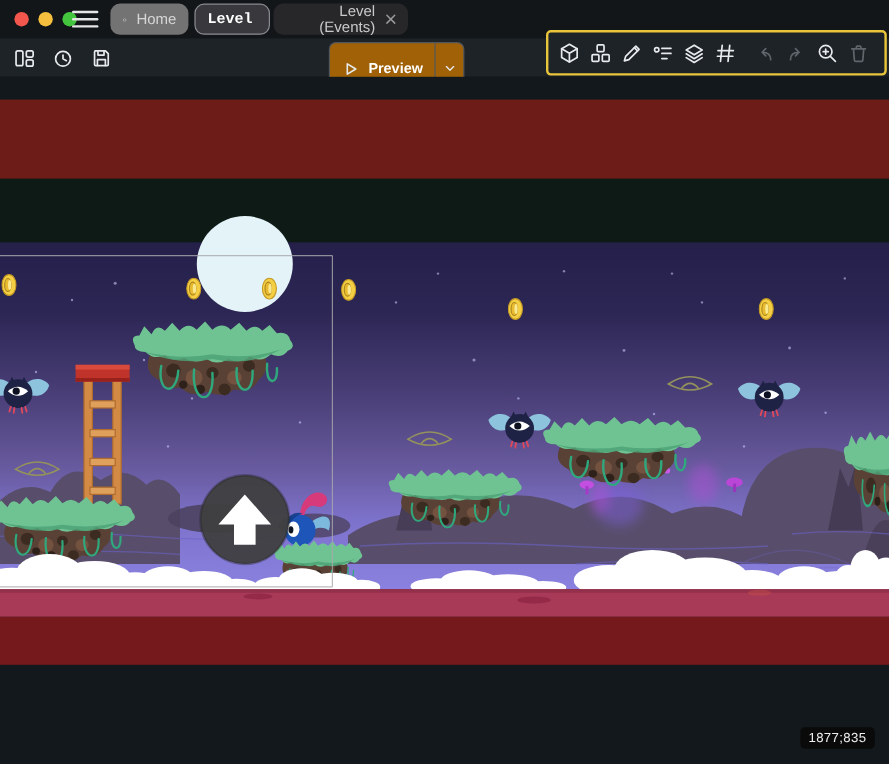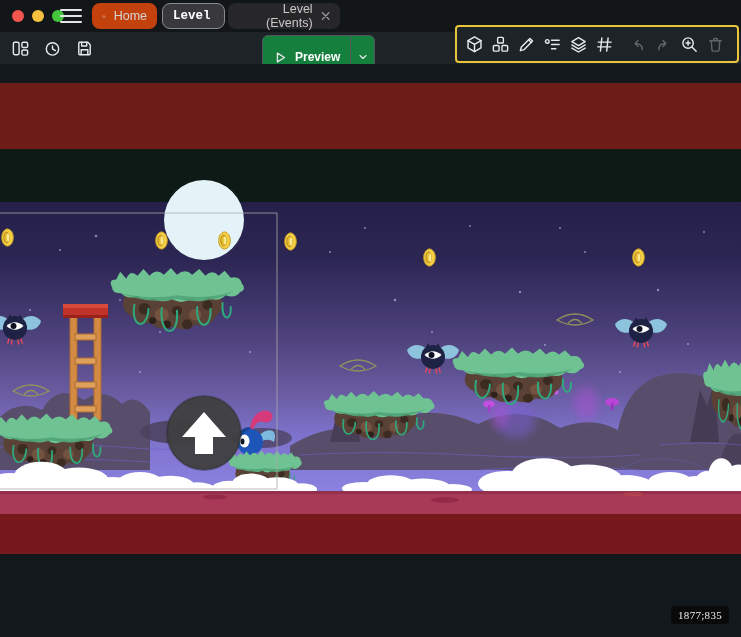--- a/index.html
+++ b/index.html
@@ -7,39 +7,39 @@
   .app{position:relative;width:741px;height:637px;background:#12181b;font-family:"Liberation Sans",sans-serif;overflow:hidden;}
 
   
   .titlebar{position:absolute;top:0;left:0;width:741px;height:32px;background:#131619;}
   .traffic{position:absolute;top:10px;left:12px;display:flex;gap:8px;}
   .traffic span{width:12px;height:12px;border-radius:50%;display:block;}
   .hamburger{position:absolute;top:7px;left:60px;width:22px;height:18px;display:flex;flex-direction:column;justify-content:space-between;padding:2px 0;cursor:pointer;}
   .hamburger i{display:block;height:2px;border-radius:1px;background:#e6e6e6;}
   .tab{position:absolute;top:3px;height:26px;display:flex;align-items:center;gap:8px;padding:0 10px;border-radius:8px;color:#d6d6d6;font-size:12.5px;cursor:pointer;}
   .tab .x{width:10px;height:10px;display:block;}
-  .tab-home{left:92px;width:65px;background:#c2410c;}
+  .tab-home{left:92px;width:65px;background:#737373;}
   .tab-level{left:162px;width:63px;background:#39383d;border:1px solid #8a8a92;color:#fff;font-weight:bold;font-family:Liberation Mono, monospace;}
   .tab-events{left:228px;width:112px;background:#27272a;color:#c9c9c9;text-align:right;}
 
   
   .toolbar{position:absolute;top:32px;left:0;width:741px;height:32px;background:#1d2327;}
   .left-icons{position:absolute;top:38px;left:10px;display:flex;gap:12px;align-items:center;}
   .tbtn{width:20px;height:20px;display:flex;align-items:center;justify-content:center;cursor:pointer;}
   .ic{fill:none;stroke:#e7eaec;stroke-width:1.5;stroke-linecap:round;stroke-linejoin:round;}
   .ic.dis{stroke:#5f666b;}
-  .preview-btn{position:absolute;top:35px;left:262px;height:44px;display:flex;align-items:center;background:#15803d;border:1px solid #51565b;border-radius:6px;color:#fff;font-size:12px;font-weight:bold;cursor:pointer;}
+  .preview-btn{position:absolute;top:35px;left:274px;height:44px;display:flex;align-items:center;background:#a16207;border:1px solid #51565b;border-radius:6px;color:#fff;font-size:12px;font-weight:bold;cursor:pointer;}
   .preview-main{display:flex;align-items:center;gap:7px;padding:0 10px;}
   .preview-caret{display:flex;align-items:center;justify-content:center;width:24px;height:100%;border-left:1px solid #51565b;}
   .share-btn{position:absolute;top:35px;left:366px;height:27px;width:72px;display:flex;align-items:center;justify-content:center;gap:7px;background:#4e2ac8;border-radius:6px;color:#fff;font-size:12px;font-weight:bold;cursor:pointer;}
   .scene-tools{position:absolute;top:25px;left:455px;width:284px;height:38px;border:2px solid #e8c53a;border-radius:4px;background:#1d2327;display:flex;align-items:center;gap:7px;padding:0 8px;}
   .vsep{width:1px;height:20px;background:#3a4045;}
 
   
-  .canvas{position:absolute;top:64px;left:0;width:741px;height:573px;background:#12181b;font-family:Liberation Serif, serif;}
+  .canvas{position:absolute;top:64px;left:0;width:741px;height:573px;background:#12181b;}
   .canvas svg{position:absolute;top:0;left:0;}
   .coord-chip{position:absolute;right:12px;bottom:13px;background:#0a0a0a;color:#f0f0f0;font-size:11px;letter-spacing:.3px;padding:3px 7px;border-radius:4px;}
 </style>
 </head>
 <body>
 
 <div class="app">
 
   <div class="titlebar">
     <div class="traffic">

